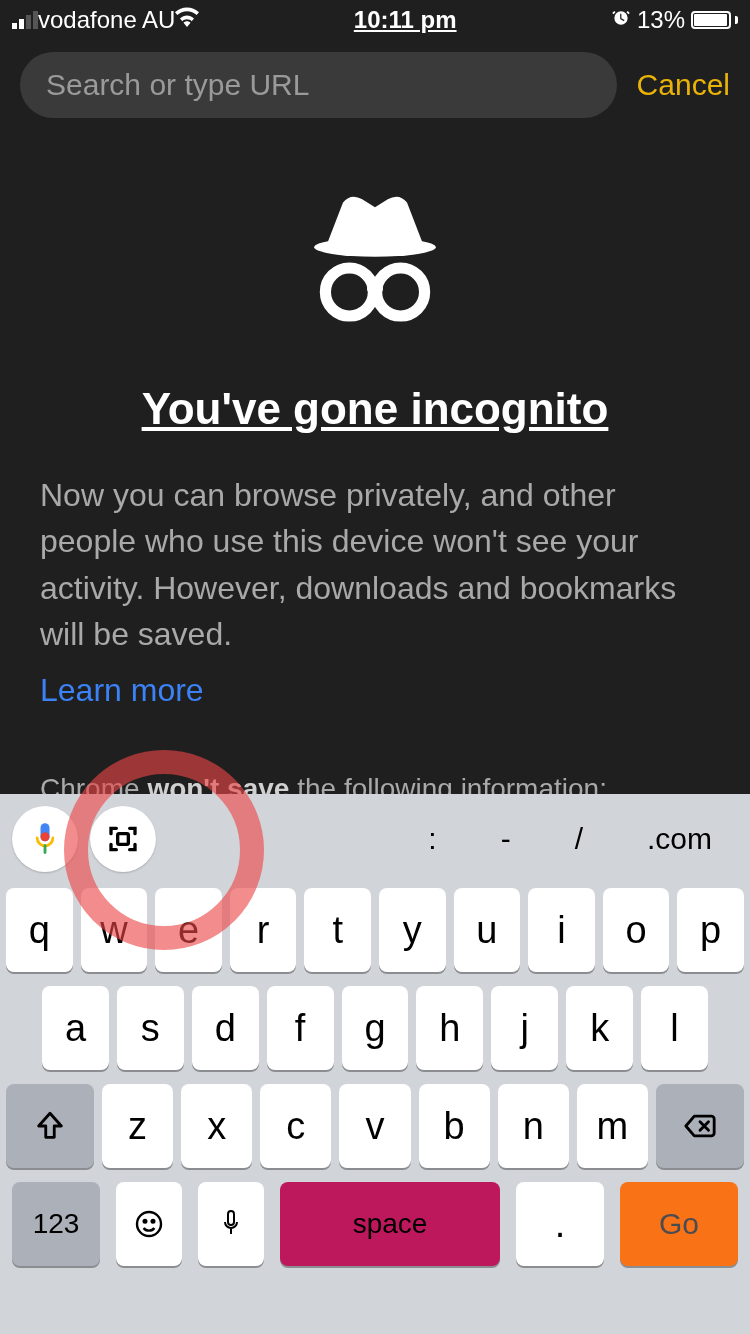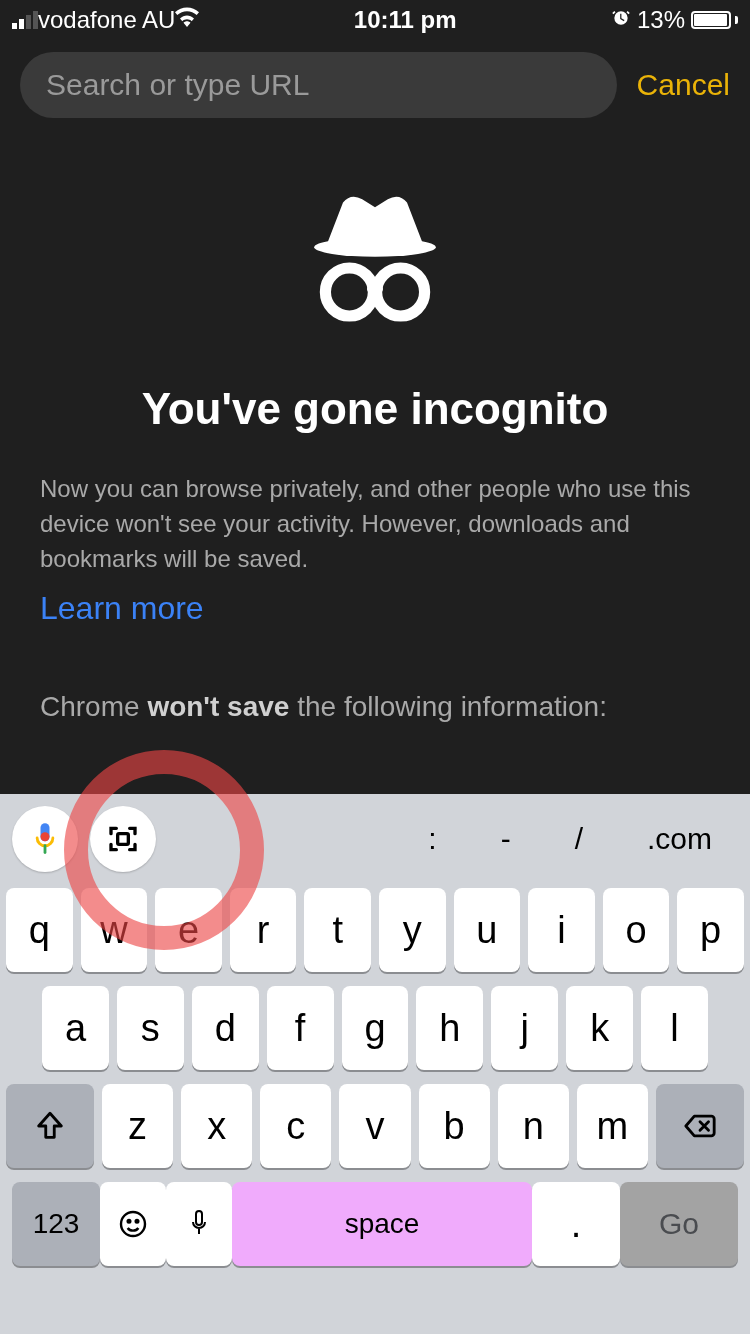--- a/index.html
+++ b/index.html
@@ -7,37 +7,37 @@
 
   
   .status-bar { height: 40px; display: flex; align-items: center; justify-content: space-between; padding: 0 12px; color: #fff; font-size: 24px; }
   .status-left { display: flex; align-items: center; gap: 0; }
   .status-right { display: flex; align-items: center; gap: 6px; }
   .signal { display: flex; align-items: flex-end; gap: 2px; }
   .signal span { width: 5px; background: #555; display: block; }
   .signal span.on { background: #fff; }
   .signal span:nth-child(1){height:6px}.signal span:nth-child(2){height:10px}.signal span:nth-child(3){height:14px}.signal span:nth-child(4){height:18px}
   .wifi { font-size: 22px; }
-  .time { font-weight: 600; }
+  .time { font-weight: 600; text-decoration: underline; }
   .battery { display:flex; align-items:center; gap:4px;}
   .battery-body { width: 40px; height: 18px; border: 2px solid #fff; border-radius: 4px; position: relative; }
   .battery-fill { position:absolute; left:1px; top:1px; bottom:1px; width: 92%; background:#fff; border-radius:1px;}
   .battery-tip { width:3px; height:8px; background:#fff; border-radius:0 2px 2px 0;}
 
   
   .search-row { display:flex; align-items:center; padding: 12px 20px 22px 20px; gap: 20px; }
   .search-input { flex:1; background: #3a3a3a; border:none; border-radius: 44px; height: 66px; padding: 16px 26px; font-size: 30px; color:#eab308; }
   .search-input::placeholder { color: #9a9a9a; }
   .cancel { color:#eab308; font-size: 30px; }
 
   
   .content { padding: 30px 40px 0 40px; color:#b8b8b8; }
   .incog-icon { text-align:center; margin-top: 10px; }
-  .title { color:#fff; font-size: 44px; font-weight: 700; text-align:center; margin: 40px 0 38px; }
-  .desc { font-size: 24px; line-height: 1.45; color:#a9a9a9; }
+  .title { color:#fff; font-size: 44px; font-weight: 700; text-align:center; margin: 40px 0 38px; text-decoration: underline; }
+  .desc { font-size: 32px; line-height: 1.45; color:#a9a9a9; }
   .learn { color:#3b82f6; font-size: 32px; margin-top: 14px; display:inline-block; }
   .wont-save { font-size: 28px; color:#a9a9a9; margin-top: 64px; }
   .wont-save b { color:#d0d0d0; font-weight:600; }
 
   
   .annotation { position:absolute; left: 64px; top: 750px; width: 200px; height: 200px; border: 24px solid rgba(235,70,70,0.62); border-radius: 50%; pointer-events:none; z-index: 50; }
 
   
   .kb { position:absolute; left:0; right:0; bottom:0; height: 540px; background:#d1d4d9; }
   .kb-suggest { height: 90px; display:flex; align-items:center; padding: 0 12px; gap: 12px; }
@@ -45,27 +45,27 @@
   .suggest-spacer { flex:1; }
   .suggest-item { font-size: 30px; color:#000; padding: 0 26px; }
 
   .kb-rows { padding: 4px 6px 0 6px; }
   .kb-row { display:flex; gap: 8px; justify-content:center; margin-bottom: 14px; }
   .key { background:#fff; border-radius: 8px; box-shadow: 0 2px 0 #8b8d91; height: 84px; display:flex; align-items:center; justify-content:center; font-size: 38px; color:#000; flex:1; }
   .kb-row.row2 { padding: 0 36px; }
   .key-fn { background:#acb0b8; flex: 0 0 88px; }
   .key-shift svg, .key-del svg { width:34px; height:34px; }
 
-  .kb-bottom { display:flex; gap:0; padding: 0 6px; }
+  .kb-bottom { display:flex; gap:16px; padding: 0 6px; }
   .key-123 { background:#acb0b8; flex:0 0 88px; font-size:28px; }
   .key-emoji { background:#fff; flex:0 0 66px; font-size:32px; }
   .key-mic { background:#fff; flex:0 0 66px; font-size:30px; }
-  .key-space { background:#f0abfc; flex:1; font-size:28px; }
+  .key-space { background:#be185d; flex:1; font-size:28px; }
   .key-dot { background:#fff; flex:0 0 88px; }
-  .key-go { background:#a3a3a3; flex:0 0 118px; font-size:30px; color:#4a4c50; }
+  .key-go { background:#f97316; flex:0 0 118px; font-size:30px; color:#4a4c50; }
 </style>
 </head>
 <body>
 
 <div class="status-bar">
   <div class="status-left">
     <div class="signal">
       <span class="on"></span>
         <span class="on"></span>
         <span></span>

